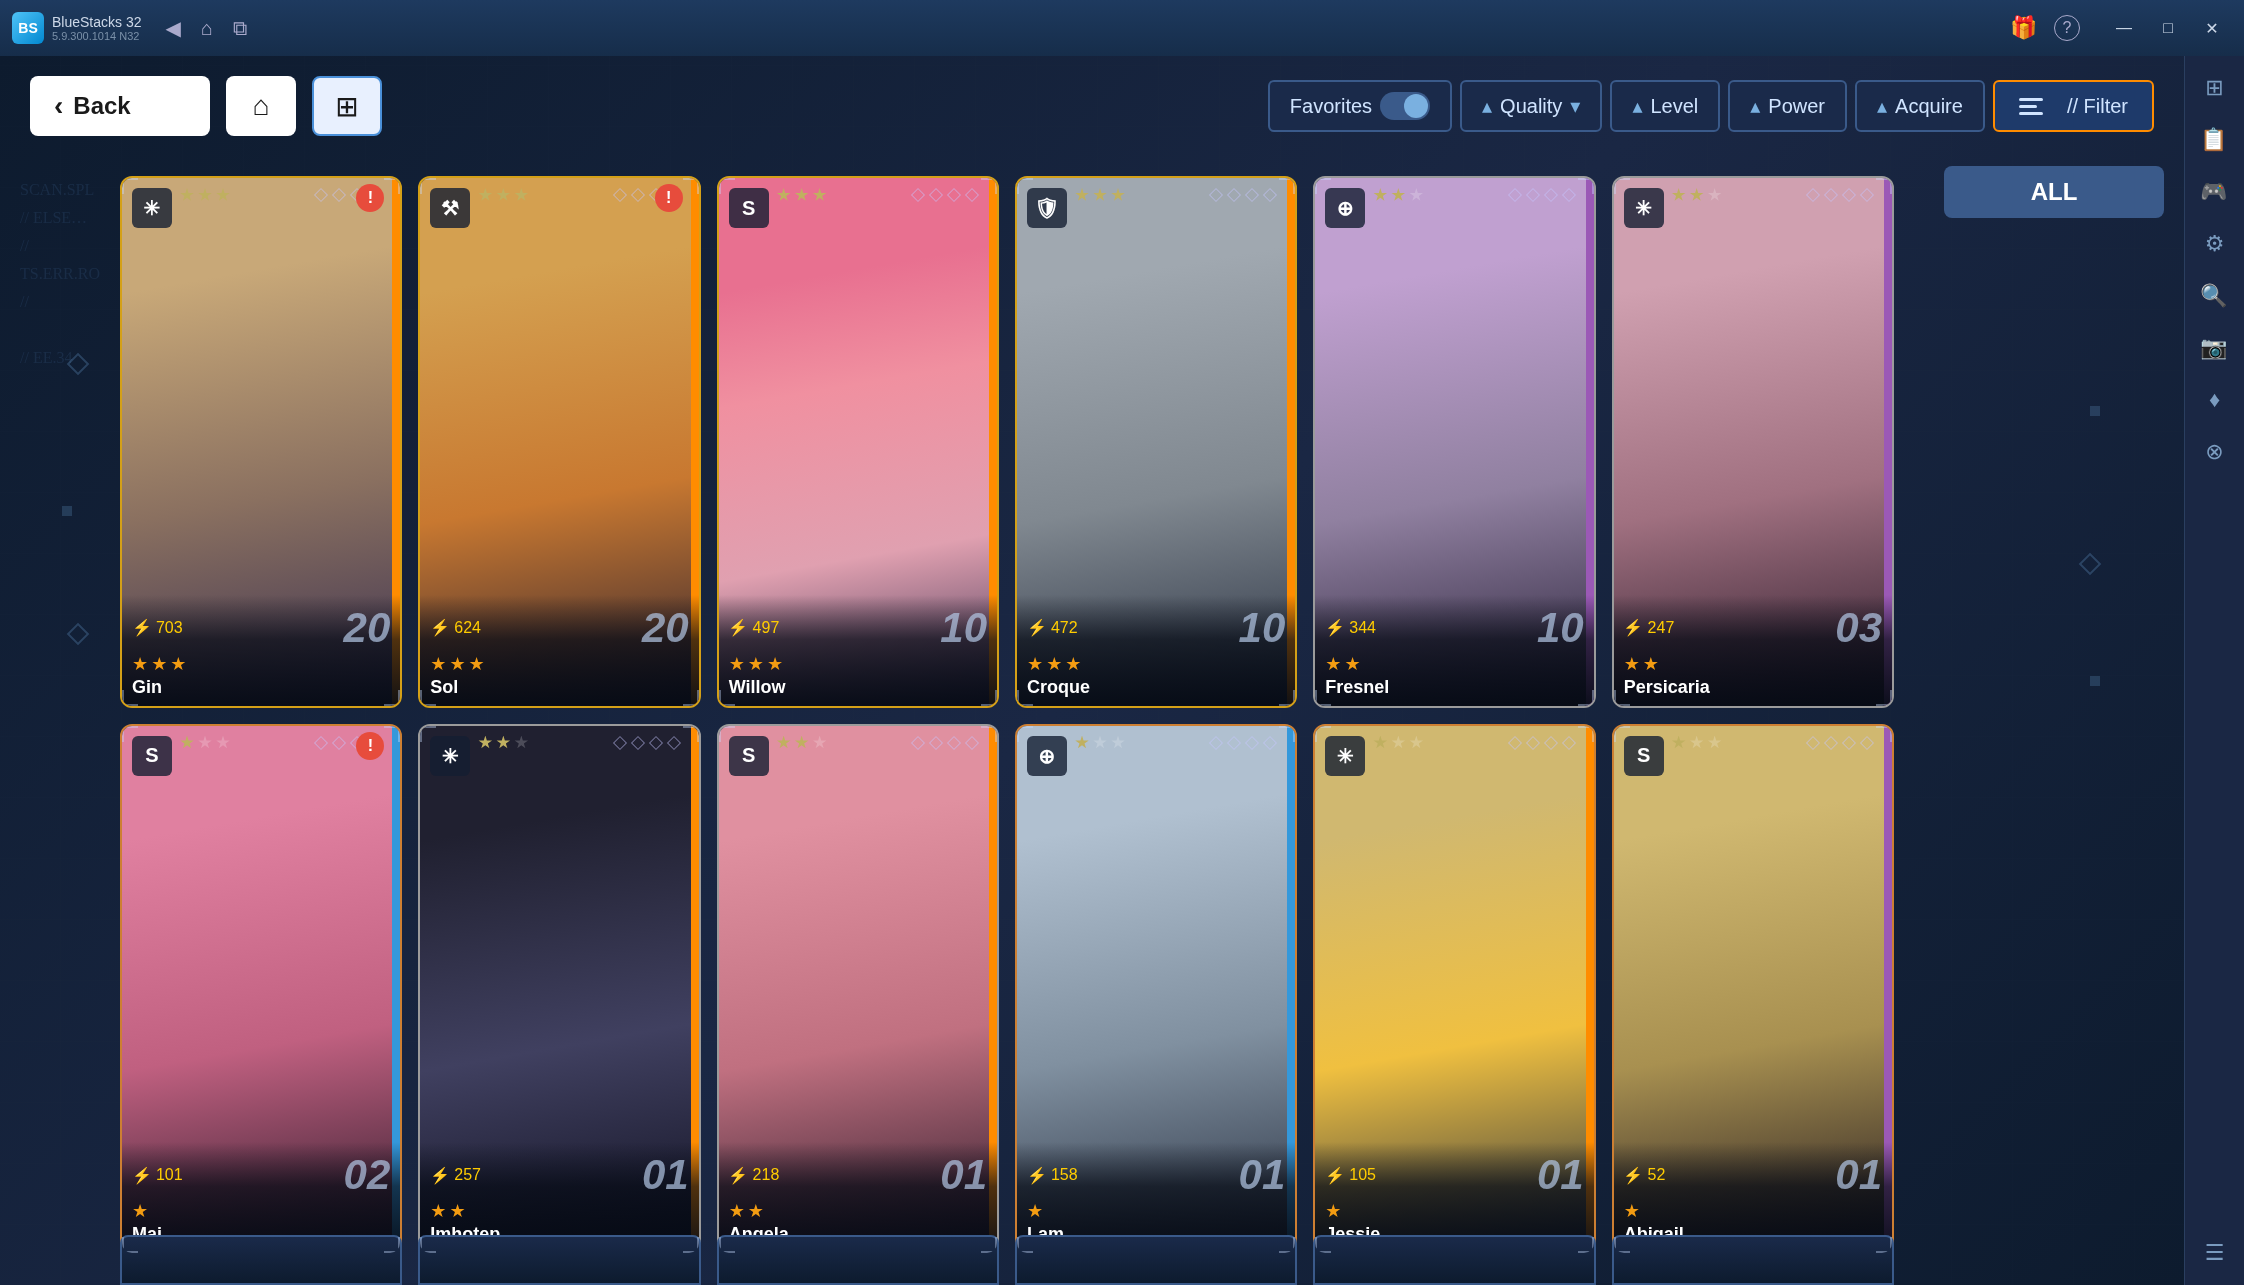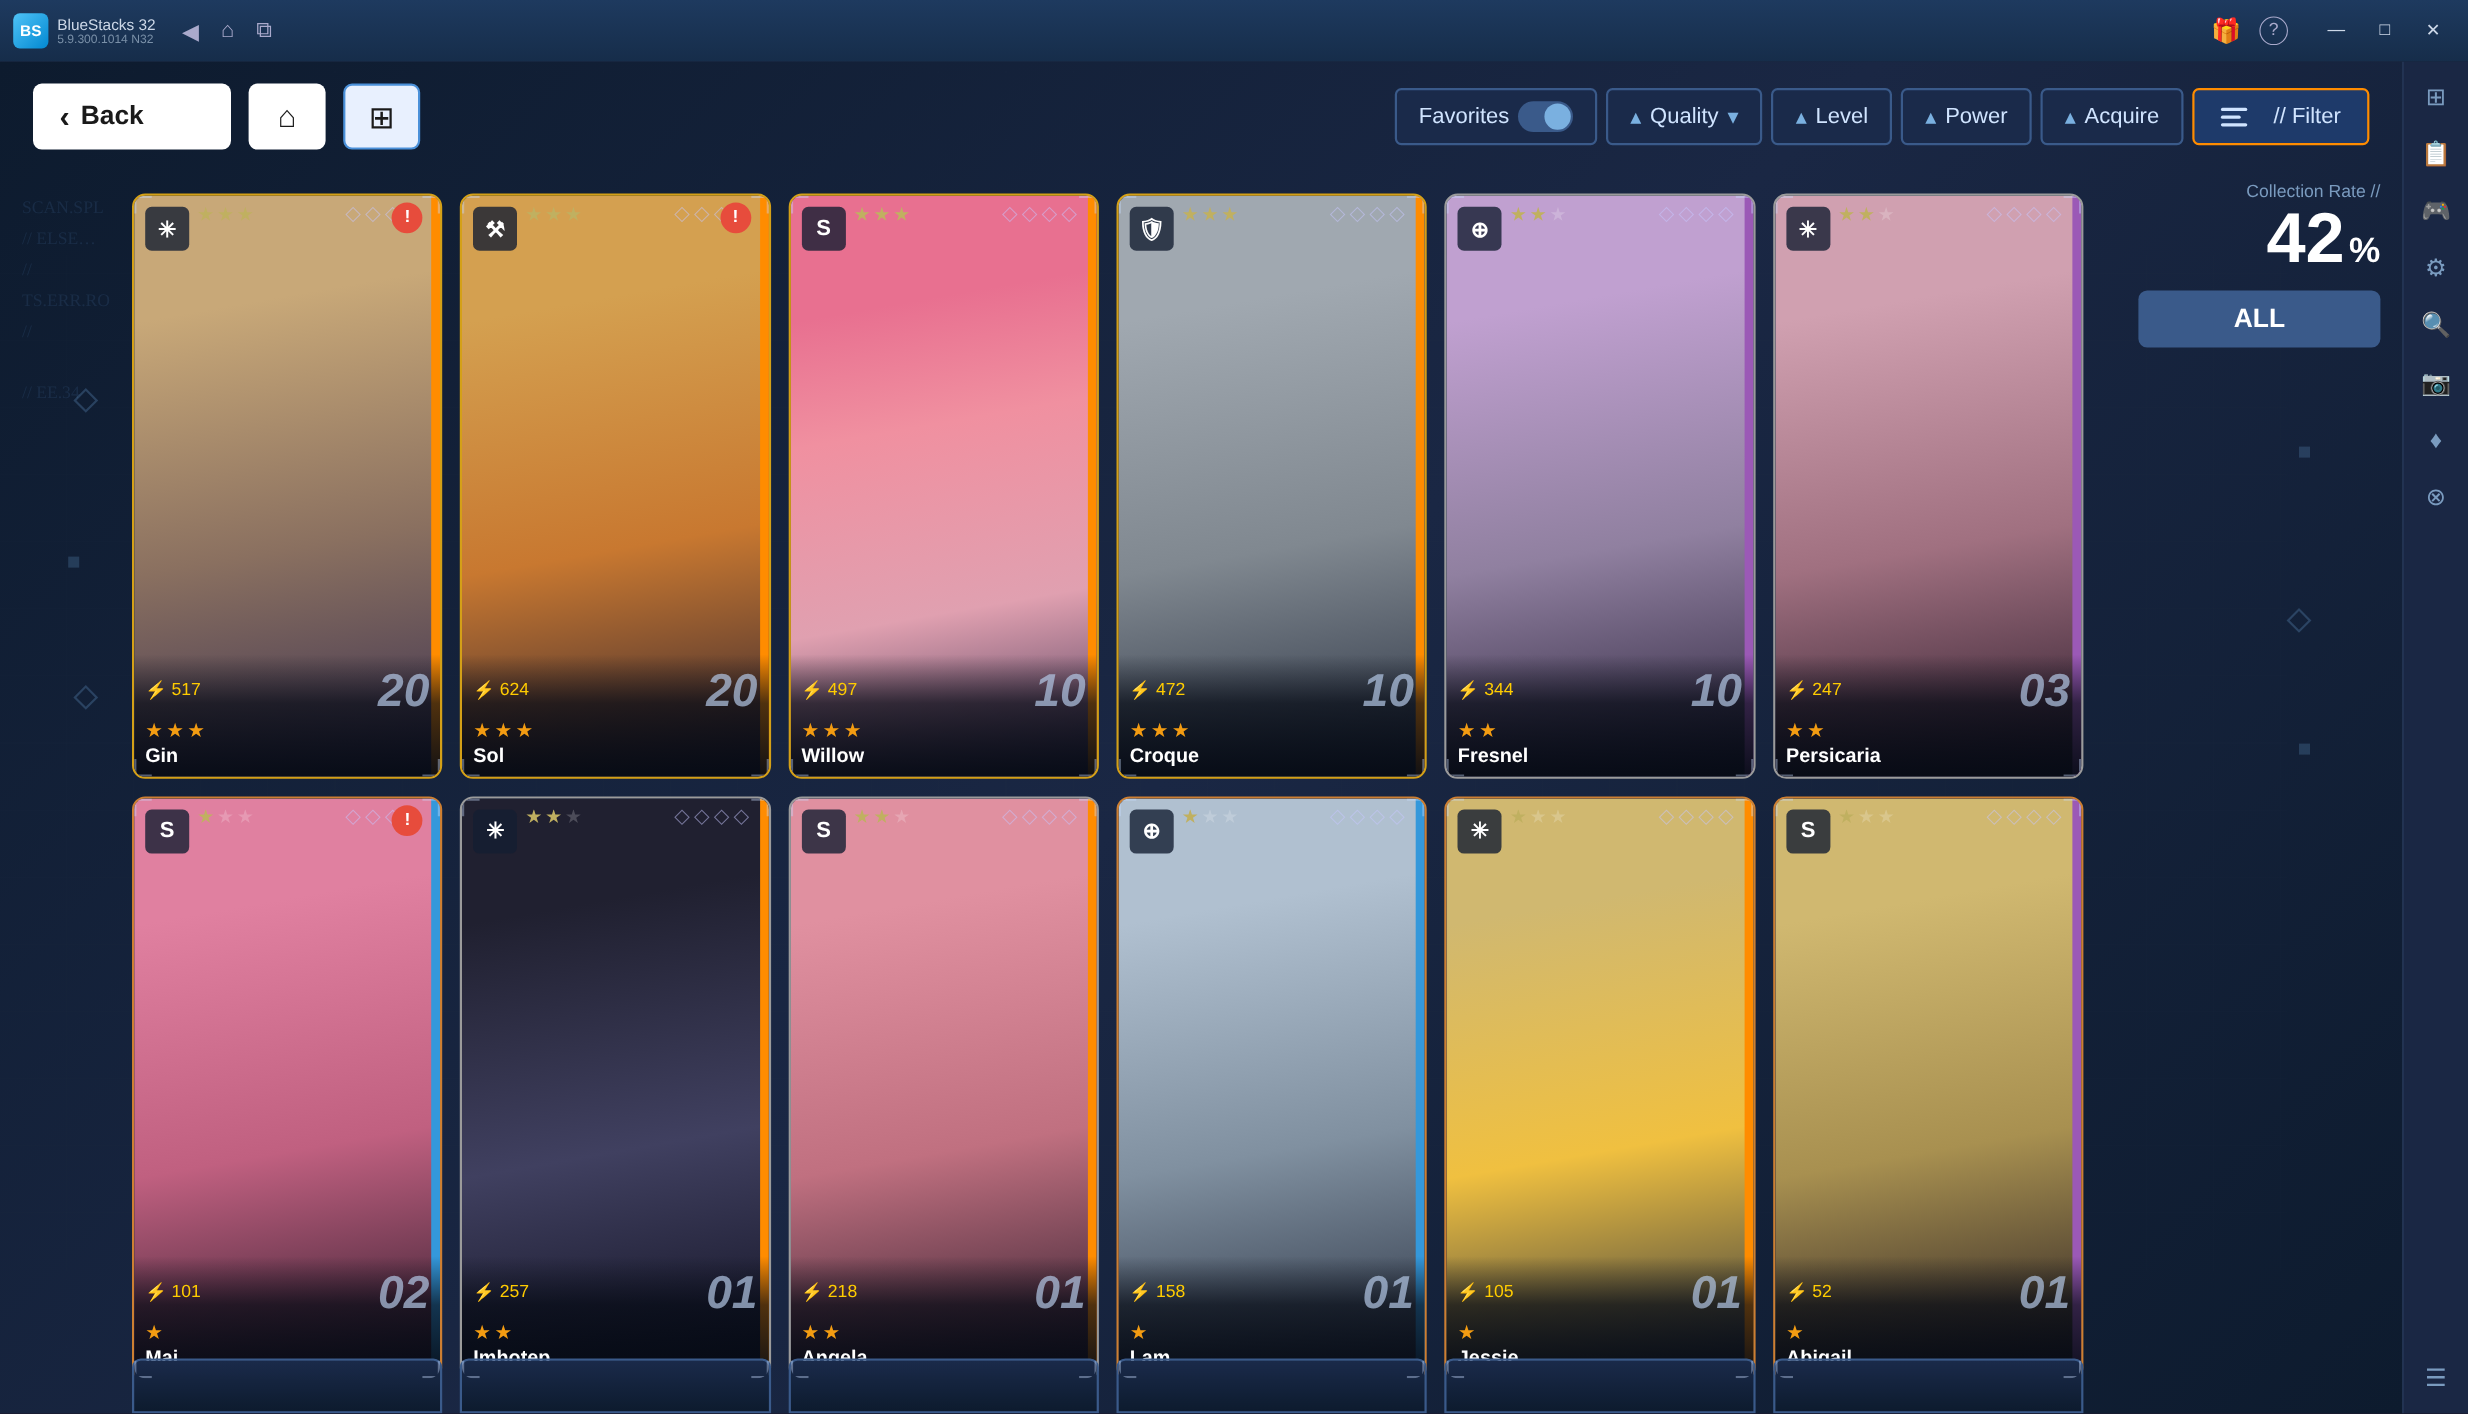--- a/index.html
+++ b/index.html
@@ -635,21 +635,21 @@
     <div class="cd"></div>
     <div class="cd"></div>
     <div class="cd"></div>
     <div class="cd"></div>
   </div>
     <div class="notif-badge">!</div>
     <div class="card-bottom">
       <div class="card-stats-row">
         <div class="card-power">
           <span class="power-icon">⚡</span>
-          <span>517</span>
+          <span>703</span>
         </div>
         <div class="card-level">20</div>
       </div>
       <div class="card-stars-bottom">
         <span class="star-sm">★</span>
             <span class="star-sm">★</span>
             <span class="star-sm">★</span>
       </div>
       <div class="card-name">Gin</div>
     </div>
@@ -1034,27 +1034,20 @@
       </div>
       <div class="card-stars-bottom">
         <span class="star-sm">★</span>
       </div>
       <div class="card-name">Abigail</div>
     </div>
   </div>
     </div>
 
   <div class="right-panel">
-    <div style="width:100%; text-align:right;">
-      <div class="collection-rate-label">Collection Rate //</div>
-      <div style="display:flex; align-items:baseline; justify-content:flex-end; gap:4px;">
-        <div class="collection-rate-value">42</div>
-        <div class="collection-rate-pct">%</div>
-      </div>
-    </div>
     <button class="all-btn">ALL</button>
   </div>
 
   <div class="partial-row">
     <div class="partial-card"></div>
     <div class="partial-card"></div>
     <div class="partial-card"></div>
     <div class="partial-card"></div>
     <div class="partial-card"></div>
     <div class="partial-card"></div>

